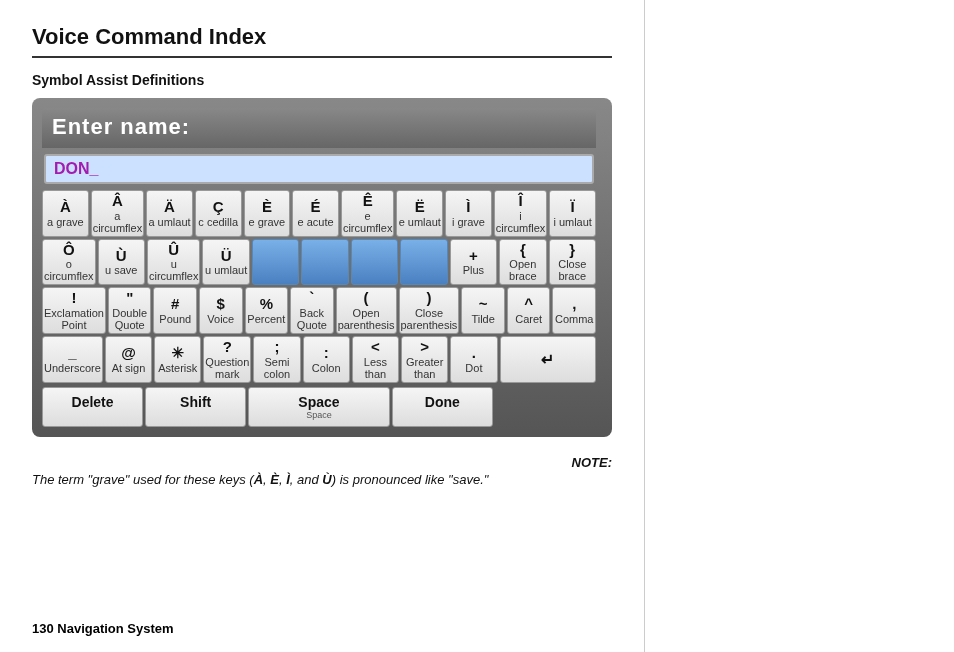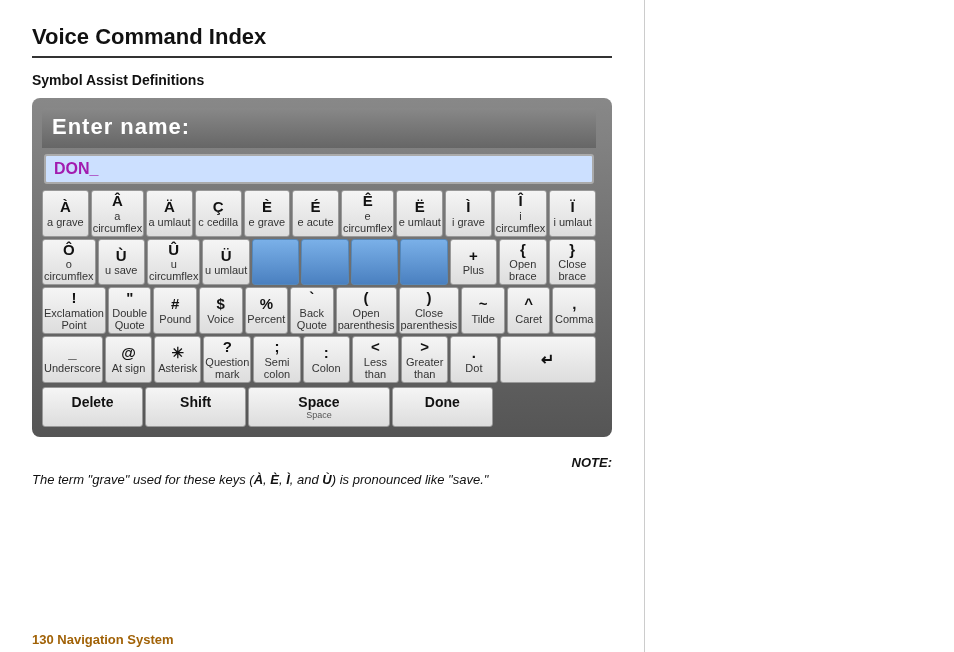--- a/index.html
+++ b/index.html
@@ -143,25 +143,25 @@
       text-align: right;
     }
     .note-text {
       font-size: 13px;
       font-style: italic;
       color: #111;
       margin-top: 2px;
     }
     .page-footer {
       position: absolute;
-      bottom: 5px;
+      bottom: 16px;
       left: 32px;
       font-size: 13px;
       font-weight: bold;
-      color: #a16207;
+      color: #000000;
     }
     .return-icon {
       font-size: 16px;
     }
   </style>
 </head>
 <body>
 
 <div class="page-container">
   <div class="main-content">

